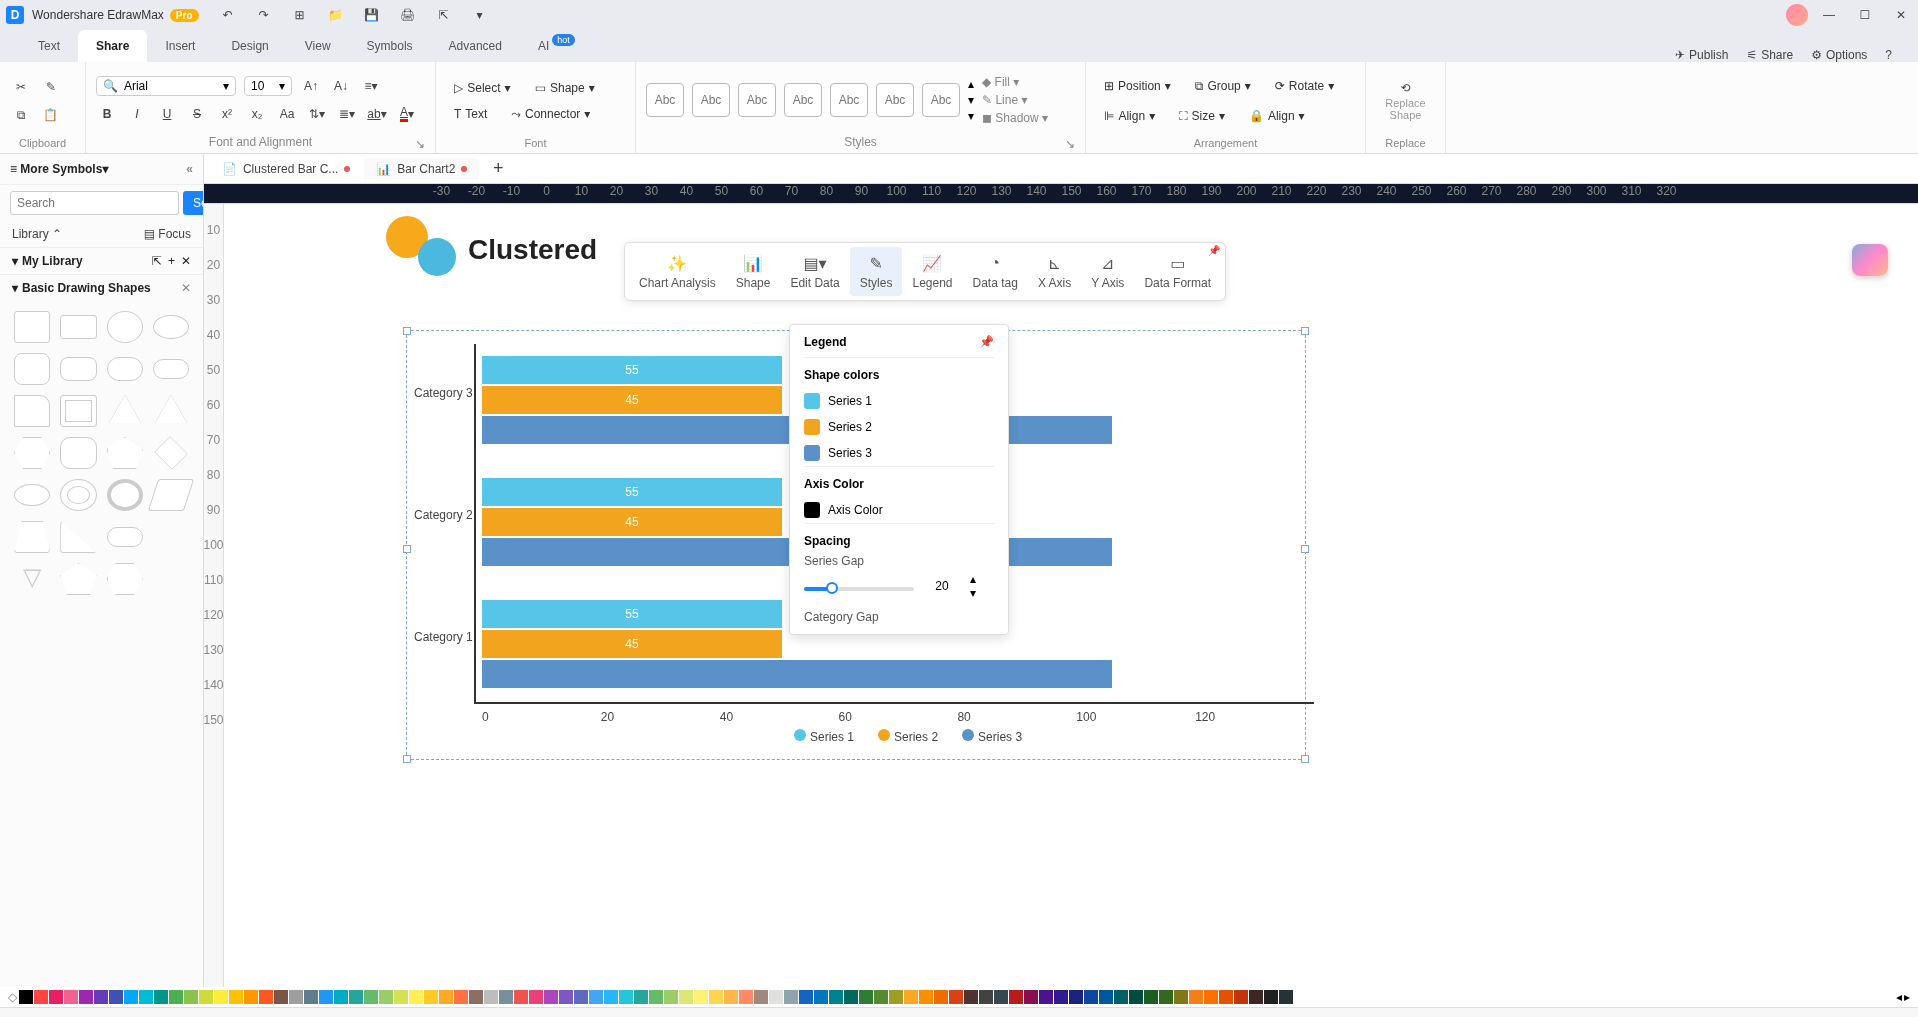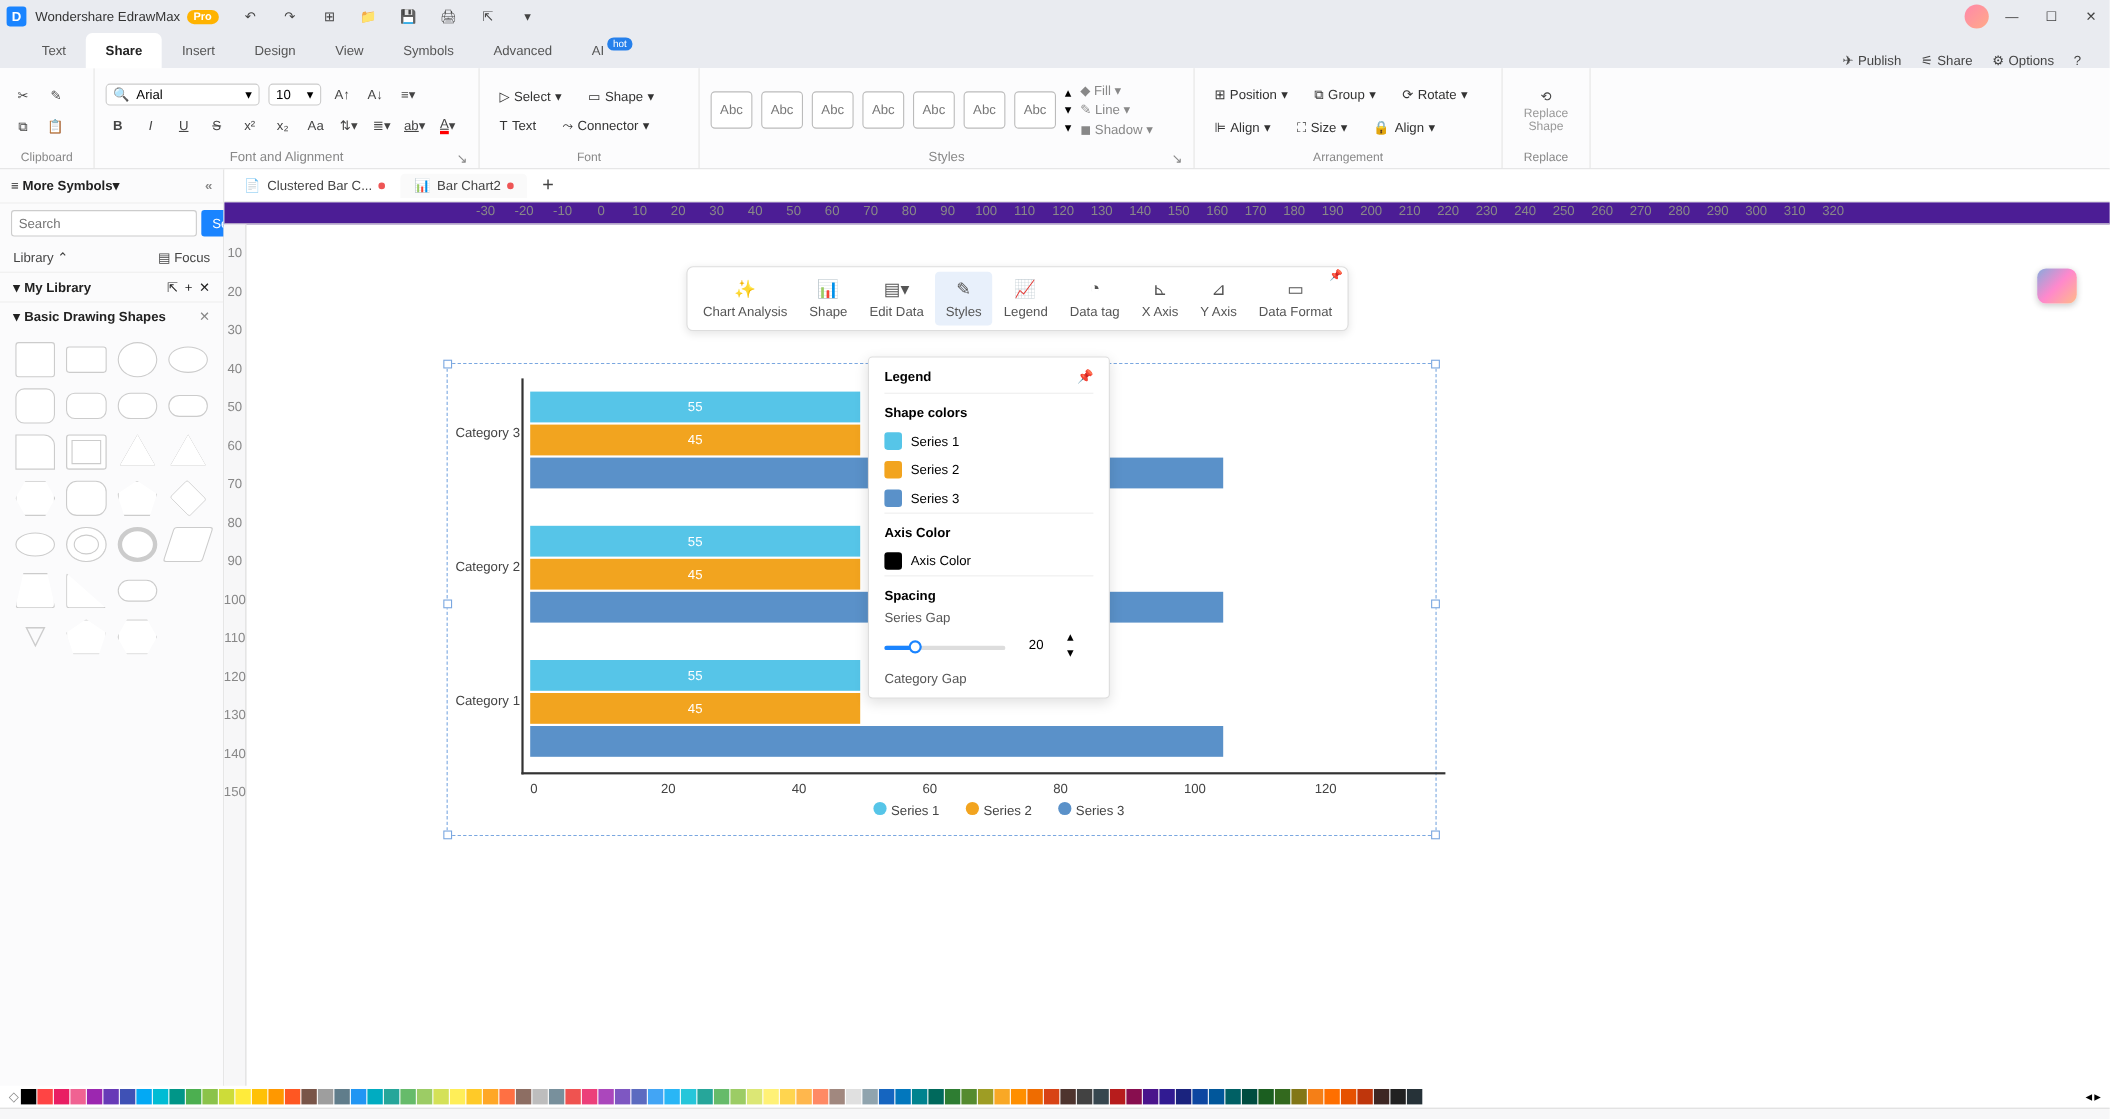--- a/index.html
+++ b/index.html
@@ -45,21 +45,21 @@
 .shapecell{height:32px;border:1px solid #ccc;border-radius:3px;background:#fff;}
 .shape-circle{border-radius:50%;}
 .shape-round{border-radius:8px;}
 .shape-triangle{border:none;width:0;height:0;border-left:16px solid transparent;border-right:16px solid transparent;border-bottom:28px solid #fff;filter:drop-shadow(0 0 0.5px #999);margin:auto;}
 .workspace{display:flex;}
 .canvas-area{flex:1;position:relative;background:#fff;height:calc(100vh - 184px);}
 .docstabs{height:30px;display:flex;align-items:center;padding-left:6px;gap:2px;border-bottom:1px solid #ddd;}
 .docstab{display:flex;align-items:center;gap:6px;padding:4px 12px;border-radius:4px 4px 0 0;color:#444;}
 .docstab.active{background:#fafafa;}
 .docstab .dot{width:6px;height:6px;background:#e55;border-radius:50%;}
-.ruler-h{height:20px;background:#4c1d95;border-bottom:1px solid #ddd;display:flex;font-size:10px;color:#888;padding-left:220px;}
+.ruler-h{height:20px;background:#0f172a;border-bottom:1px solid #ddd;display:flex;font-size:10px;color:#888;padding-left:220px;}
 .ruler-h span{width:35px;text-align:center;}
 .ruler-v{width:20px;background:#f7f7f8;border-right:1px solid #ddd;position:absolute;left:0;top:0;bottom:0;display:flex;flex-direction:column;font-size:10px;color:#888;padding-top:8px;}
 .ruler-v span{height:35px;display:flex;align-items:center;justify-content:center;}
 .canvas{position:relative;margin-left:20px;height:100%;}
 .chartheader{position:absolute;top:10px;left:160px;display:flex;align-items:center;gap:12px;}
 .gearicon{width:72px;height:72px;position:relative;}
 .gearicon::before{content:'';position:absolute;width:42px;height:42px;border-radius:50%;background:#f7a81b;left:2px;top:2px;}
 .gearicon::after{content:'';position:absolute;width:38px;height:38px;border-radius:50%;background:#4db8de;right:0;bottom:10px;}
 .charttitle{font-size:28px;font-weight:bold;color:#222;}
 .selection{position:absolute;top:126px;left:182px;width:900px;height:430px;border:1px dashed #7aa7e0;}
@@ -370,20 +370,24 @@
           <span>80</span>
           <span>90</span>
           <span>100</span>
           <span>110</span>
           <span>120</span>
           <span>130</span>
           <span>140</span>
           <span>150</span>
         </div>
       <div class="canvas">
+        <div class="chartheader">
+          <div class="gearicon"></div>
+          <span class="charttitle">Clustered</span>
+        </div>
 
         <div class="magicbtn"></div>
 
         <div class="floatingtoolbar">
           <div class="ftitem">
               <span class="fticon">✨</span>
               <span style="text-align:left">Chart Analysis</span>
             </div>
           <div class="ftitem">
               <span class="fticon">📊</span>

